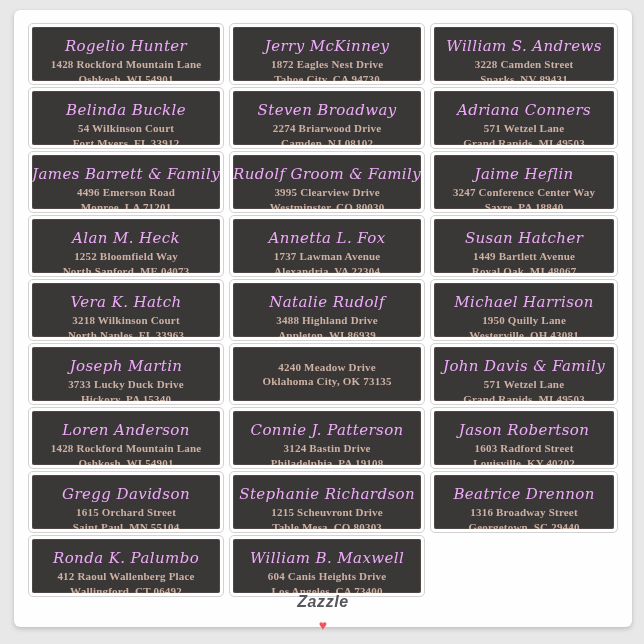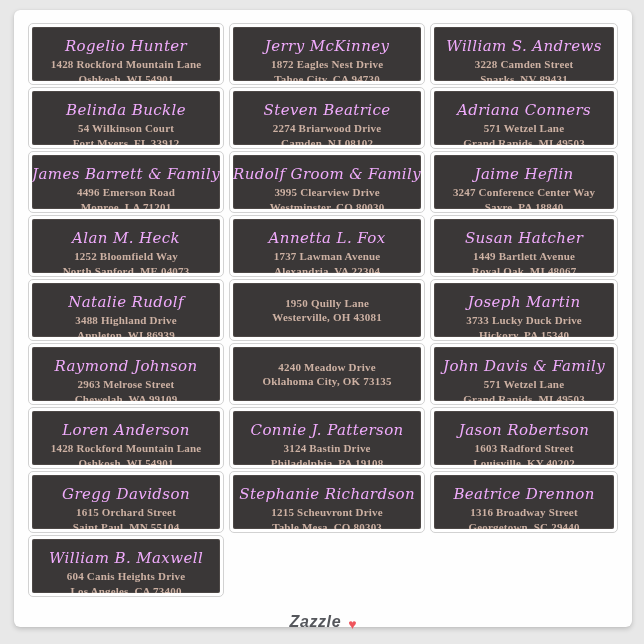--- a/index.html
+++ b/index.html
@@ -57,26 +57,27 @@
     font-family: "Liberation Serif", serif;
     font-weight: bold;
     font-size: 11px;
     letter-spacing: 0.2px;
     color: #cdb1a3;
     line-height: 1.3;
     white-space: nowrap;
     text-align: right;
   }
   .footer {
-    margin-top: 8px;
+    margin-top: 2px;
     height: 26px;
     display: flex;
-    align-items: flex-end;
+    align-items: center;
     justify-content: center;
     gap: 7px;
+    flex-direction: column;
   }
   .logo-text {
     font-family: "Liberation Sans", sans-serif;
     font-weight: bold;
     font-style: italic;
     font-size: 16px;
     letter-spacing: 0.6px;
     color: #55575c;
   }
   .heart {
@@ -118,21 +119,21 @@
   <div class="cell">
     <div class="label">
       <div class="name">Belinda Buckle</div>
       <div class="addr">54 Wilkinson Court</div>
       <div class="addr">Fort Myers, FL 33912</div>
     </div>
   </div>
 
   <div class="cell">
     <div class="label">
-      <div class="name">Steven Beatrice</div>
+      <div class="name">Steven Broadway</div>
       <div class="addr">2274 Briarwood Drive</div>
       <div class="addr">Camden, NJ 08102</div>
     </div>
   </div>
 
   <div class="cell">
     <div class="label">
       <div class="name">Adriana Conners</div>
       <div class="addr">571 Wetzel Lane</div>
       <div class="addr">Grand Rapids, MI 49503</div>
@@ -180,51 +181,52 @@
   </div>
 
   <div class="cell">
     <div class="label">
       <div class="name">Susan Hatcher</div>
       <div class="addr">1449 Bartlett Avenue</div>
       <div class="addr">Royal Oak, MI 48067</div>
     </div>
   </div>
 
+  <div class="cell">
+    <div class="label">
+      <div class="name">Vera K. Hatch</div>
+      <div class="addr">3218 Wilkinson Court</div>
+      <div class="addr">North Naples, FL 33963</div>
+    </div>
+  </div>
 
   <div class="cell">
     <div class="label">
       <div class="name">Natalie Rudolf</div>
       <div class="addr">3488 Highland Drive</div>
       <div class="addr">Appleton, WI 86939</div>
     </div>
   </div>
 
   <div class="cell">
     <div class="label">
+      <div class="name">Michael Harrison</div>
       <div class="addr">1950 Quilly Lane</div>
       <div class="addr">Westerville, OH 43081</div>
     </div>
   </div>
 
   <div class="cell">
     <div class="label">
       <div class="name">Joseph Martin</div>
       <div class="addr">3733 Lucky Duck Drive</div>
       <div class="addr">Hickory, PA 15340</div>
     </div>
   </div>
 
-  <div class="cell">
-    <div class="label">
-      <div class="name">Raymond Johnson</div>
-      <div class="addr">2963 Melrose Street</div>
-      <div class="addr">Chewelah, WA 99109</div>
-    </div>
-  </div>
 
   <div class="cell">
     <div class="label">
       <div class="addr">4240 Meadow Drive</div>
       <div class="addr">Oklahoma City, OK 73135</div>
     </div>
   </div>
 
   <div class="cell">
     <div class="label">
@@ -275,20 +277,27 @@
   </div>
 
   <div class="cell">
     <div class="label">
       <div class="name">Beatrice Drennon</div>
       <div class="addr">1316 Broadway Street</div>
       <div class="addr">Georgetown, SC 29440</div>
     </div>
   </div>
 
+  <div class="cell">
+    <div class="label">
+      <div class="name">Ronda K. Palumbo</div>
+      <div class="addr">412 Raoul Wallenberg Place</div>
+      <div class="addr">Wallingford, CT 06492</div>
+    </div>
+  </div>
 
   <div class="cell">
     <div class="label">
       <div class="name">William B. Maxwell</div>
       <div class="addr">604 Canis Heights Drive</div>
       <div class="addr">Los Angeles, CA 73400</div>
     </div>
   </div>
 </div>
     <div class="footer">

